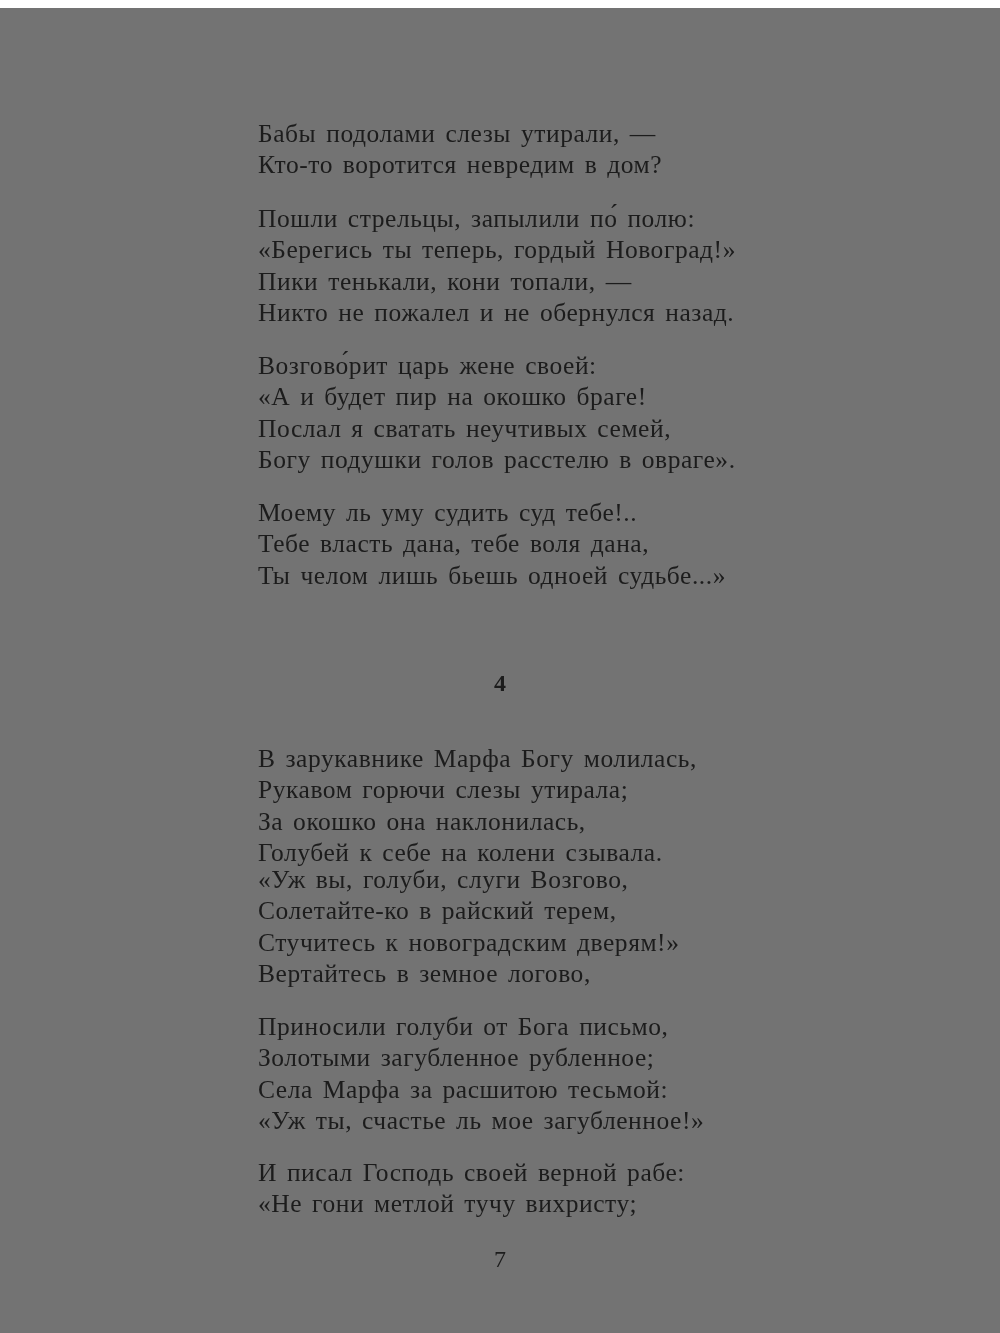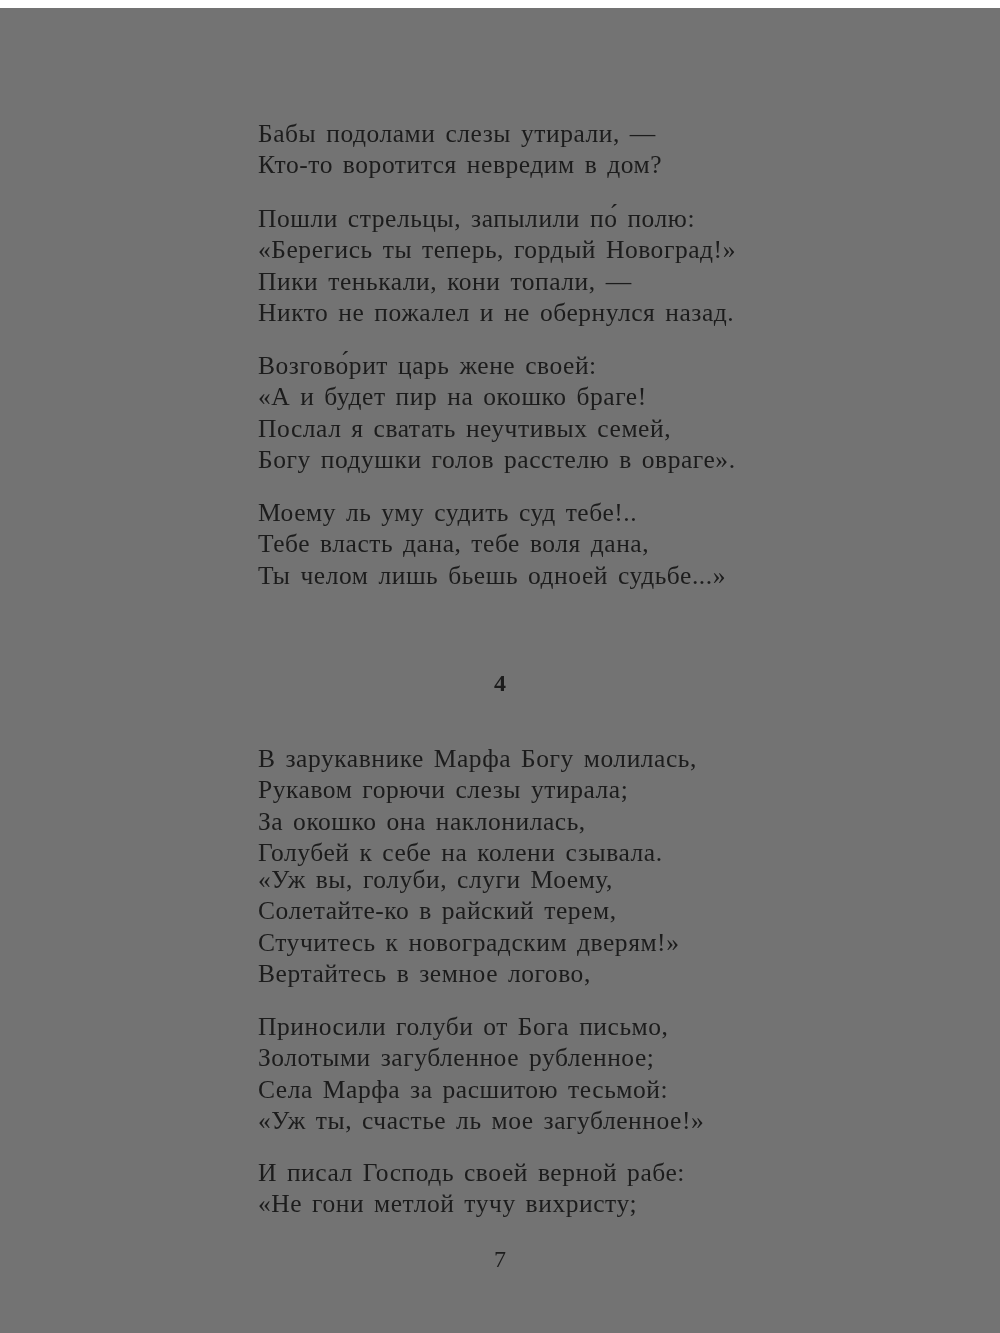--- a/index.html
+++ b/index.html
@@ -89,21 +89,21 @@
   <div class="section-number">4</div>
 
   <div class="stanza" style="top:710px;margin-top:25px;">
     <span class="line">В зарукавнике Марфа Богу молилась,</span>
     <span class="line">Рукавом горючи слезы утирала;</span>
     <span class="line">За окошко она наклонилась,</span>
     <span class="line">Голубей к себе на колени сзывала.</span>
   </div>
 
   <div class="stanza" style="top:856px;">
-    <span class="line">«Уж вы, голуби, слуги Моему,</span>
+    <span class="line">«Уж вы, голуби, слуги Возгово,</span>
     <span class="line">Солетайте-ко в райский терем,</span>
     <span class="line">Стучитесь к новоградским дверям!»</span>
     <span class="line">Вертайтесь в земное логово,</span>
   </div>
 
   <div class="stanza" style="top:1003px;">
     <span class="line">Приносили голуби от Бога письмо,</span>
     <span class="line">Золотыми загубленное рубленное;</span>
     <span class="line">Села Марфа за расшитою тесьмой:</span>
     <span class="line">«Уж ты, счастье ль мое загубленное!»</span>

